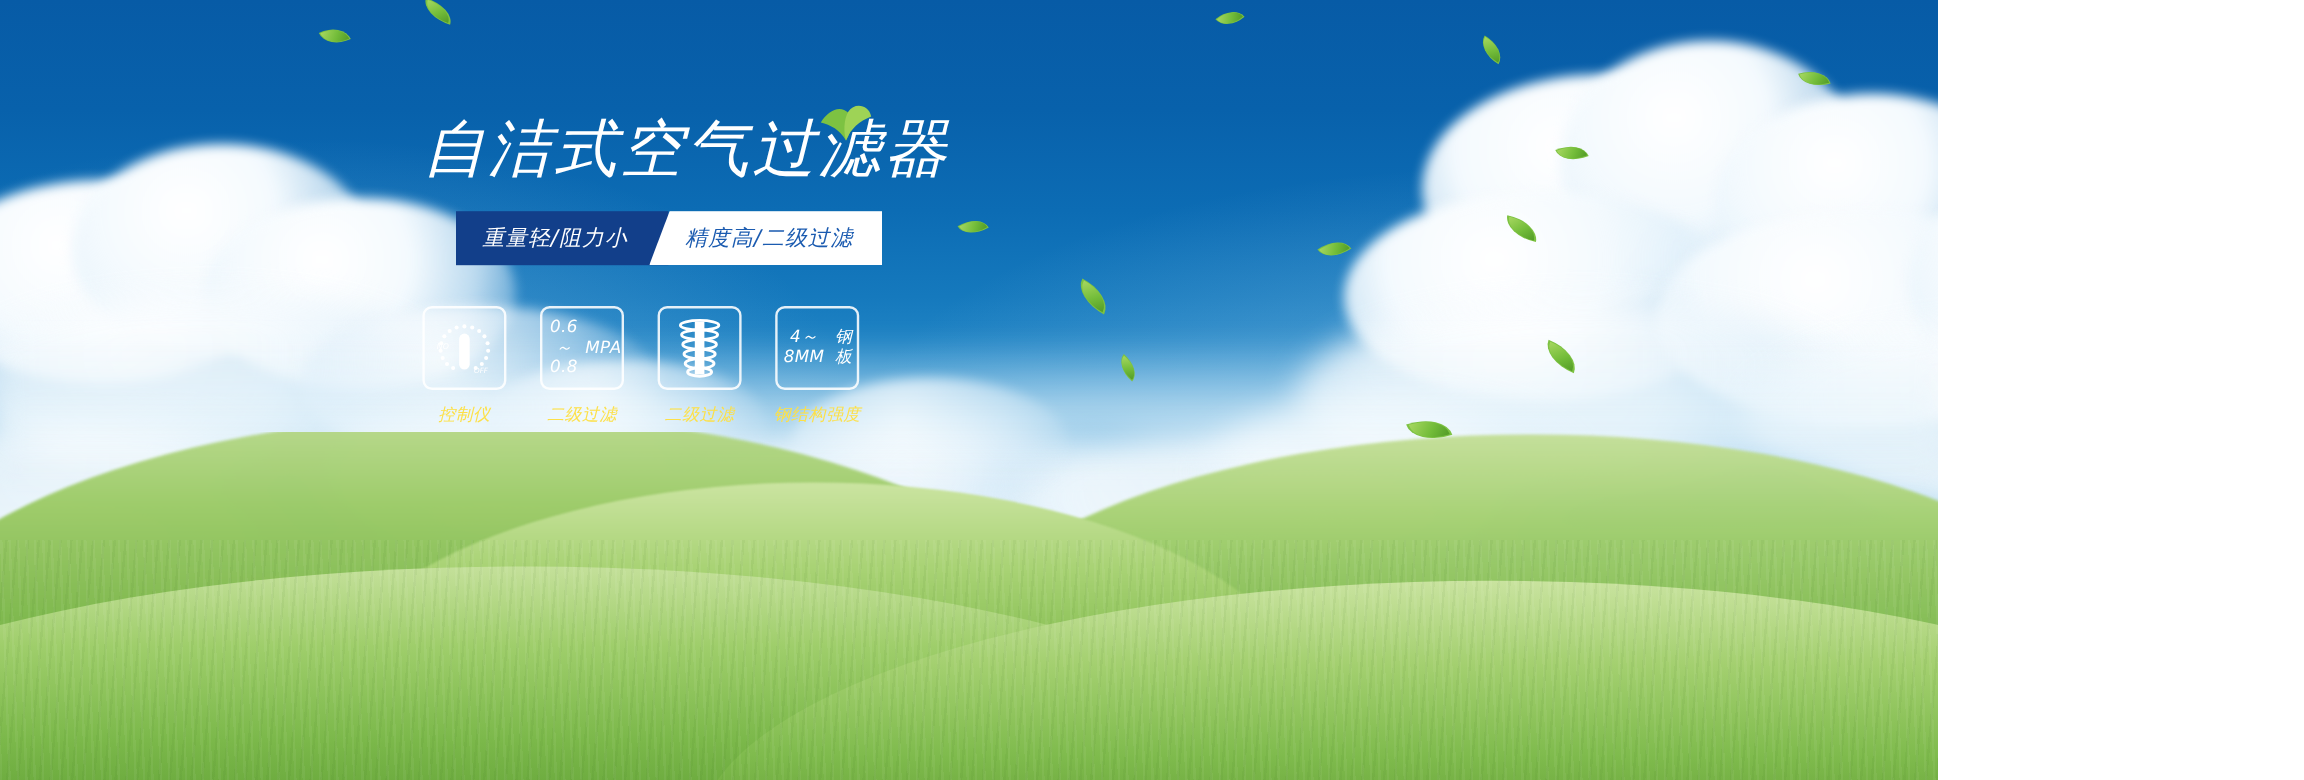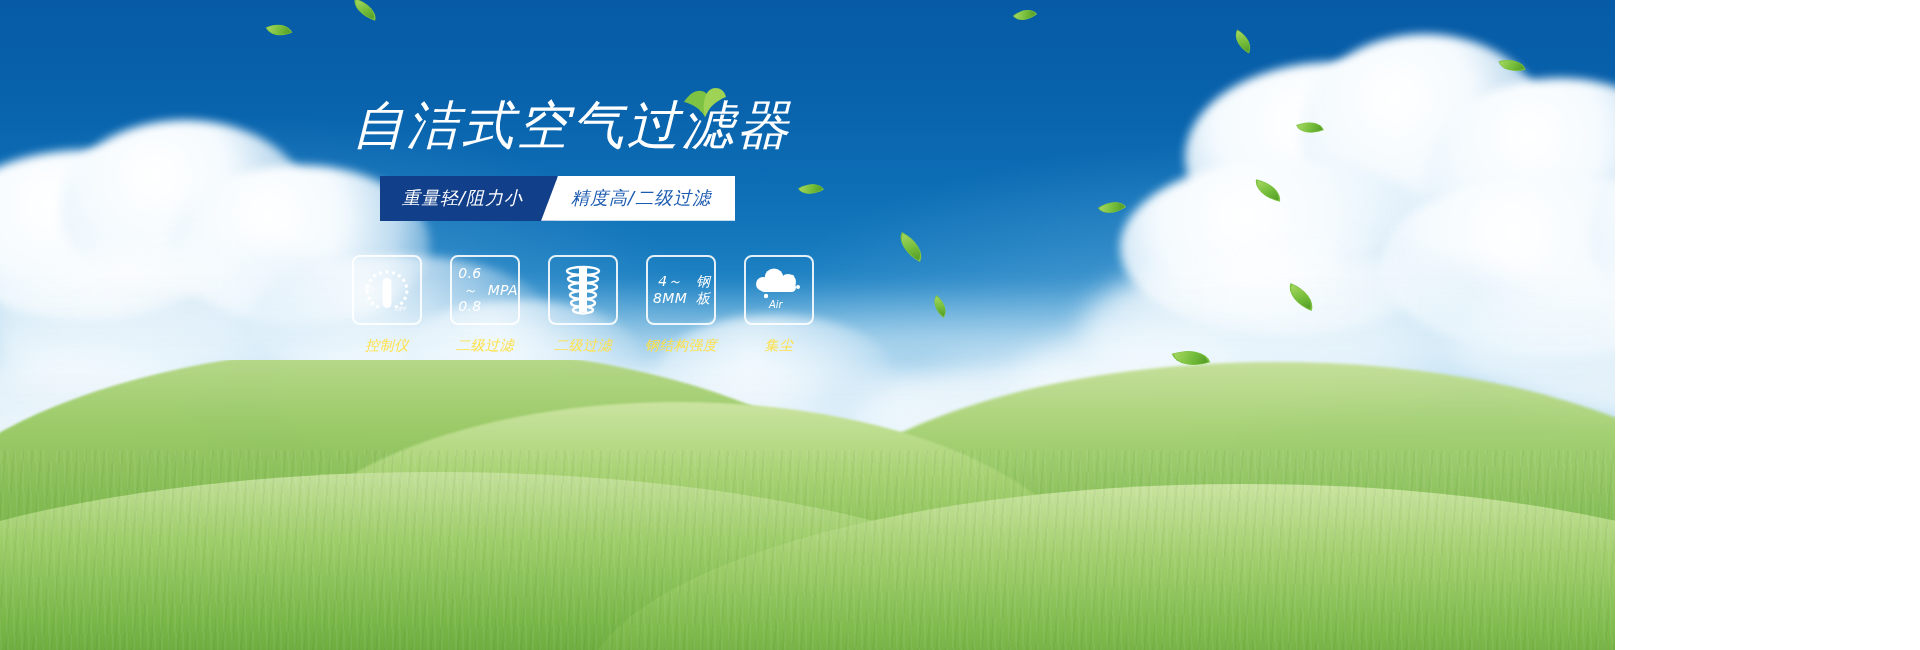--- a/index.html
+++ b/index.html
@@ -261,33 +261,16 @@
       </div>
 
       <div class="feature f4">
         <div class="fbox">
           <span class="txt">4～8MM</span>
           <span class="txt">钢板</span>
         </div>
         <div class="flabel">钢结构强度</div>
       </div>
 
-      <div class="feature f5">
-        <div class="fbox">
-          <svg width="54" height="46" viewBox="0 0 54 46">
-            <g fill="#ffffff">
-              <circle cx="11" cy="17" r="7"></circle>
-              <circle cx="22" cy="11" r="9.5"></circle>
-              <circle cx="36" cy="15" r="8"></circle>
-              <rect x="8" y="16" width="36" height="9" rx="4.5"></rect>
-              <circle cx="14" cy="29" r="2.2"></circle>
-              <circle cx="40" cy="10" r="2.2"></circle>
-              <circle cx="46" cy="20" r="2"></circle>
-            </g>
-            <text x="17" y="41" font-size="10" fill="#ffffff" font-family="DejaVu Sans, sans-serif">Air</text>
-          </svg>
-        </div>
-        <div class="flabel">集尘</div>
-      </div>
 
     </div>
   </div>
 </div>
 
 </body></html>

